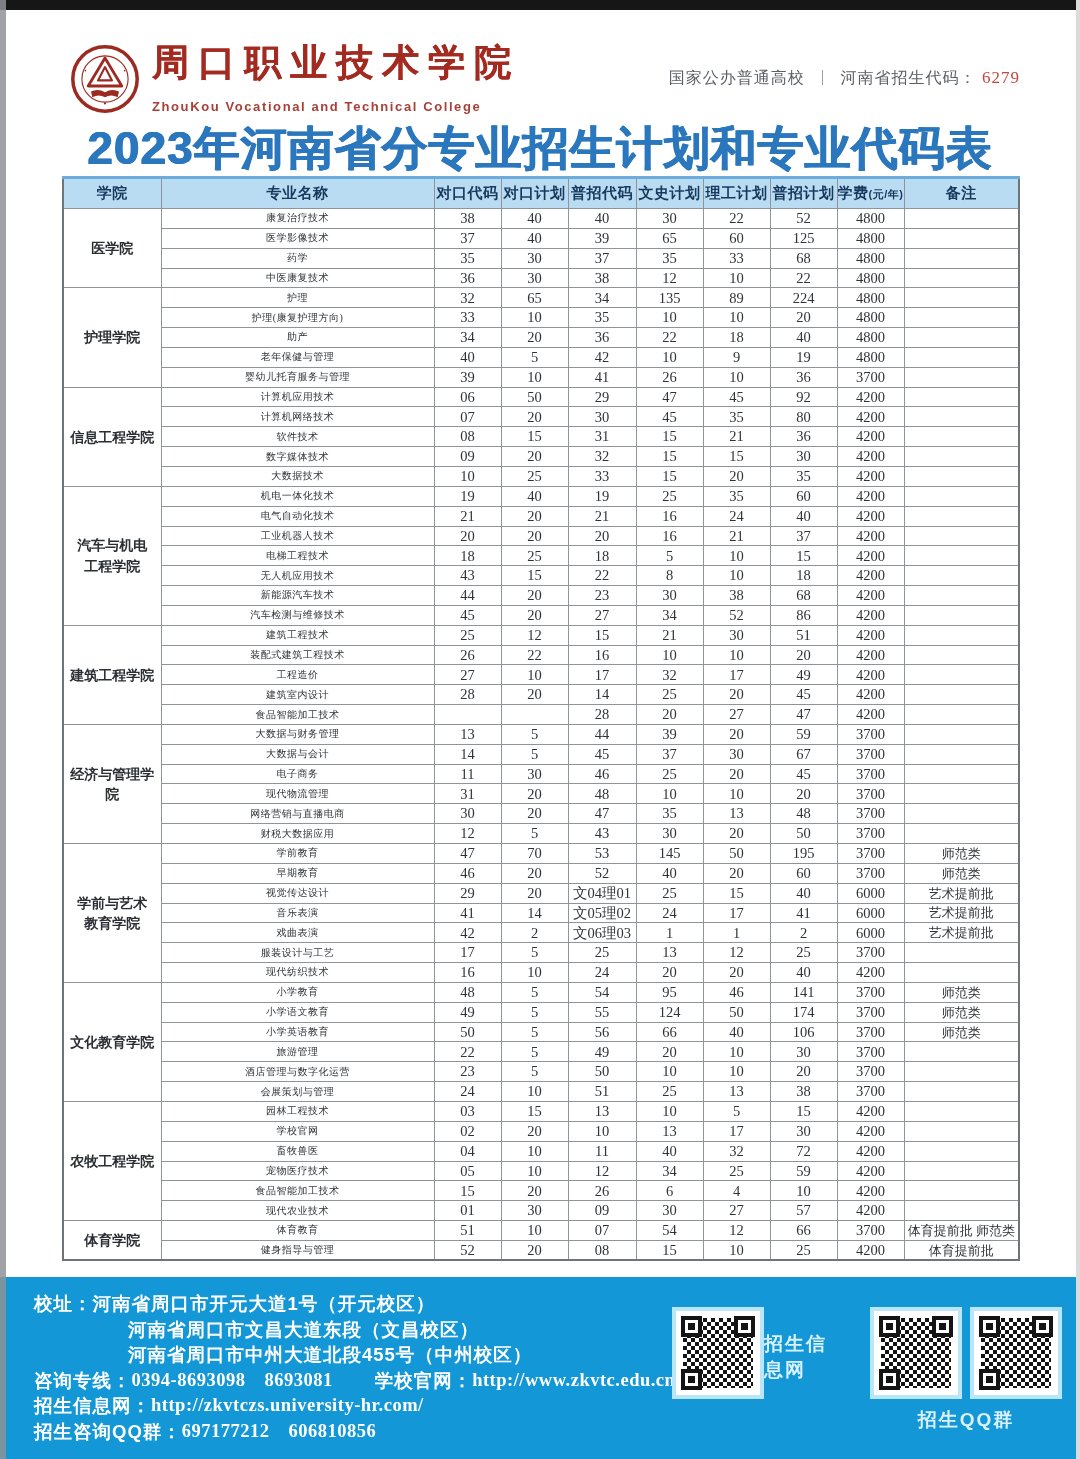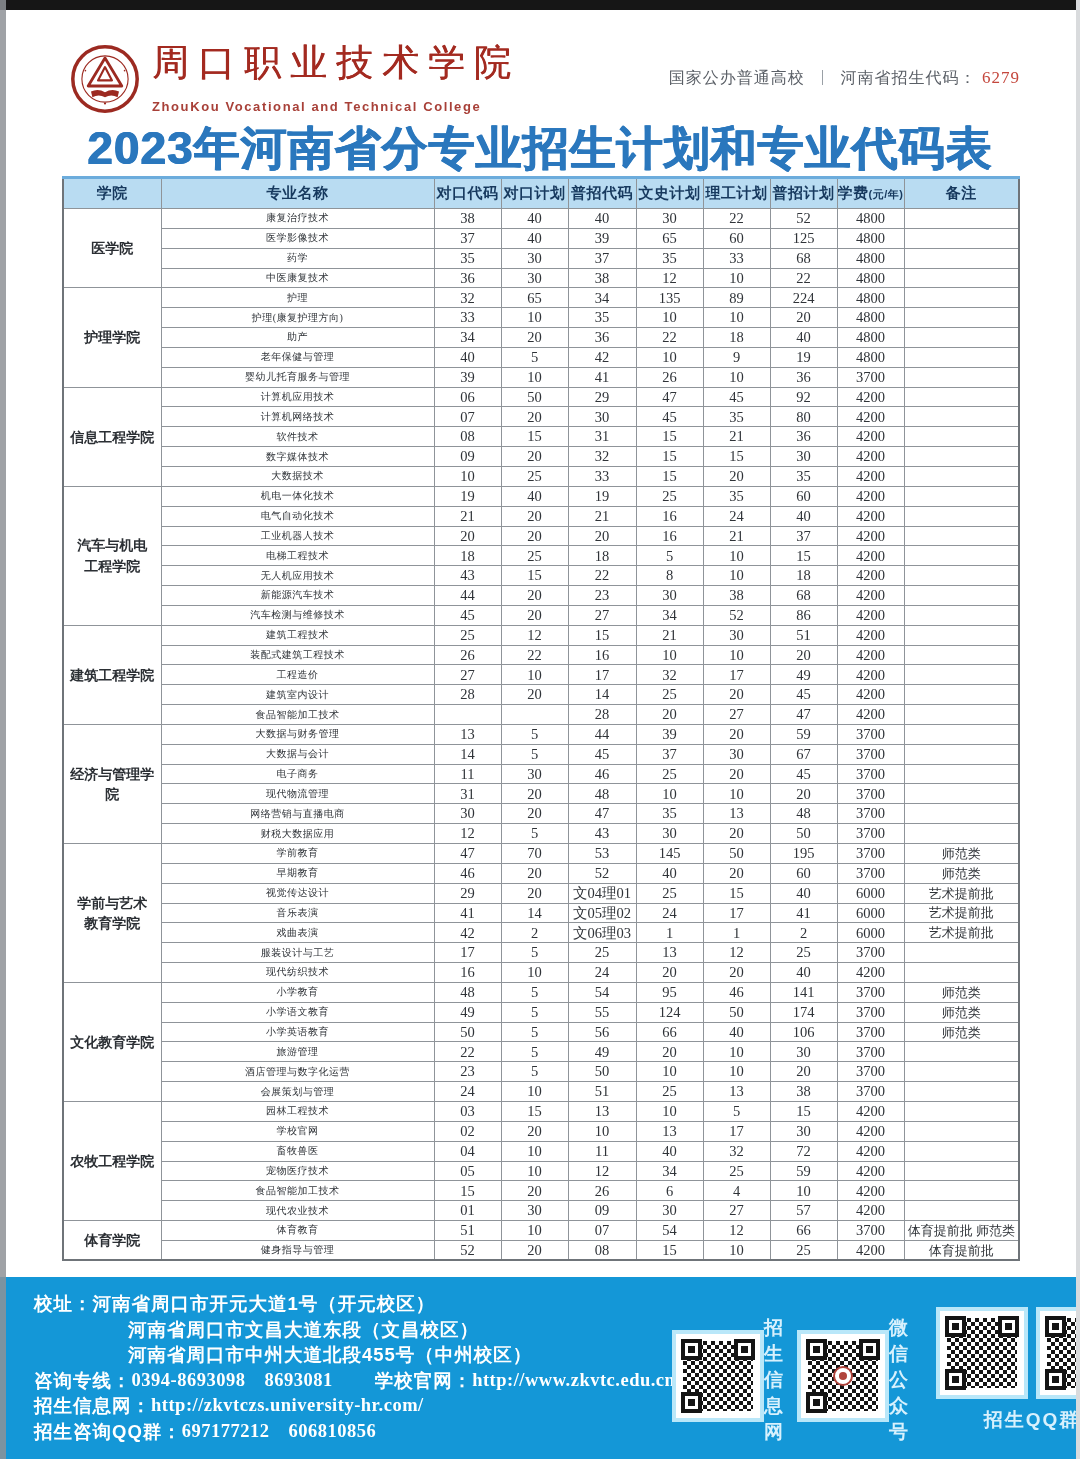--- a/index.html
+++ b/index.html
@@ -9,21 +9,21 @@
     font-family:"Liberation Sans", sans-serif; overflow:hidden;
   }
   .edge-top { position:absolute; top:0; left:0; right:0; height:10px; background:#161616; z-index:9; }
   .edge-left { position:absolute; top:0; left:0; bottom:0; width:6px; background:#8e9296; opacity:.85; z-index:9; }
   .edge-right { position:absolute; top:0; right:0; bottom:0; width:4px; background:#d9dbdd; z-index:9; }
 
   
   .hdr { position:absolute; top:40px; left:70px; right:60px; height:78px; display:flex; align-items:center; }
   .seal { width:70px; height:70px; flex:0 0 auto; }
   .brand { margin-left:12px; }
-  .brand-cn { font-family:"Liberation Serif", serif; font-weight:normal; font-size:37px; letter-spacing:9px; color:#a32a20; line-height:1.05; white-space:nowrap;
+  .brand-cn { font-family:"Liberation Serif", serif; font-weight:bold; font-size:37px; letter-spacing:9px; color:#a32a20; line-height:1.05; white-space:nowrap;
               text-shadow:.4px 0 0 #a32a20; }
   .brand-en { font-size:13px; font-weight:bold; color:#a84038; letter-spacing:1.6px; margin-top:16px; }
   .badge { margin-left:auto; align-self:flex-start; margin-top:28px; font-size:16px; color:#5a5f66; letter-spacing:1px; white-space:nowrap; }
   .badge .div { display:inline-block; width:1px; height:15px; background:#9aa0a6; margin:0 12px; vertical-align:-2px; }
   .badge .code { color:#c4473d; font-family:"Liberation Serif", serif; font-size:17px; }
 
   
   .title { position:absolute; top:118px; left:0; width:100%; text-align:center;
            font-size:46px; font-weight:900; color:#2a77bd; letter-spacing:1px;
            text-shadow:.7px 0 0 #2a77bd, -.7px 0 0 #2a77bd; }
@@ -758,30 +758,20 @@
     <div class="f-qr">
       <div class="qr-item">
         <div class="qr">
           <div class="mods"></div>
           <div class="fd tl"></div>
           <div class="fd tr"></div>
           <div class="fd bl"></div>
         </div>
         <div class="qr-label">招生信息网</div>
       </div>
-      <div class="qr-item">
-        <div class="qr">
-          <div class="mods"></div>
-          <div class="fd tl"></div>
-          <div class="fd tr"></div>
-          <div class="fd bl"></div>
-          <div class="seal-dot"></div>
-        </div>
-        <div class="qr-label">微信公众号</div>
-      </div>
       <div class="qr-pair">
         <div class="pair-row">
           <div class="qr">
             <div class="mods"></div>
             <div class="fd tl"></div>
             <div class="fd tr"></div>
             <div class="fd bl"></div>
           </div>
           <div class="qr">
             <div class="mods"></div>

